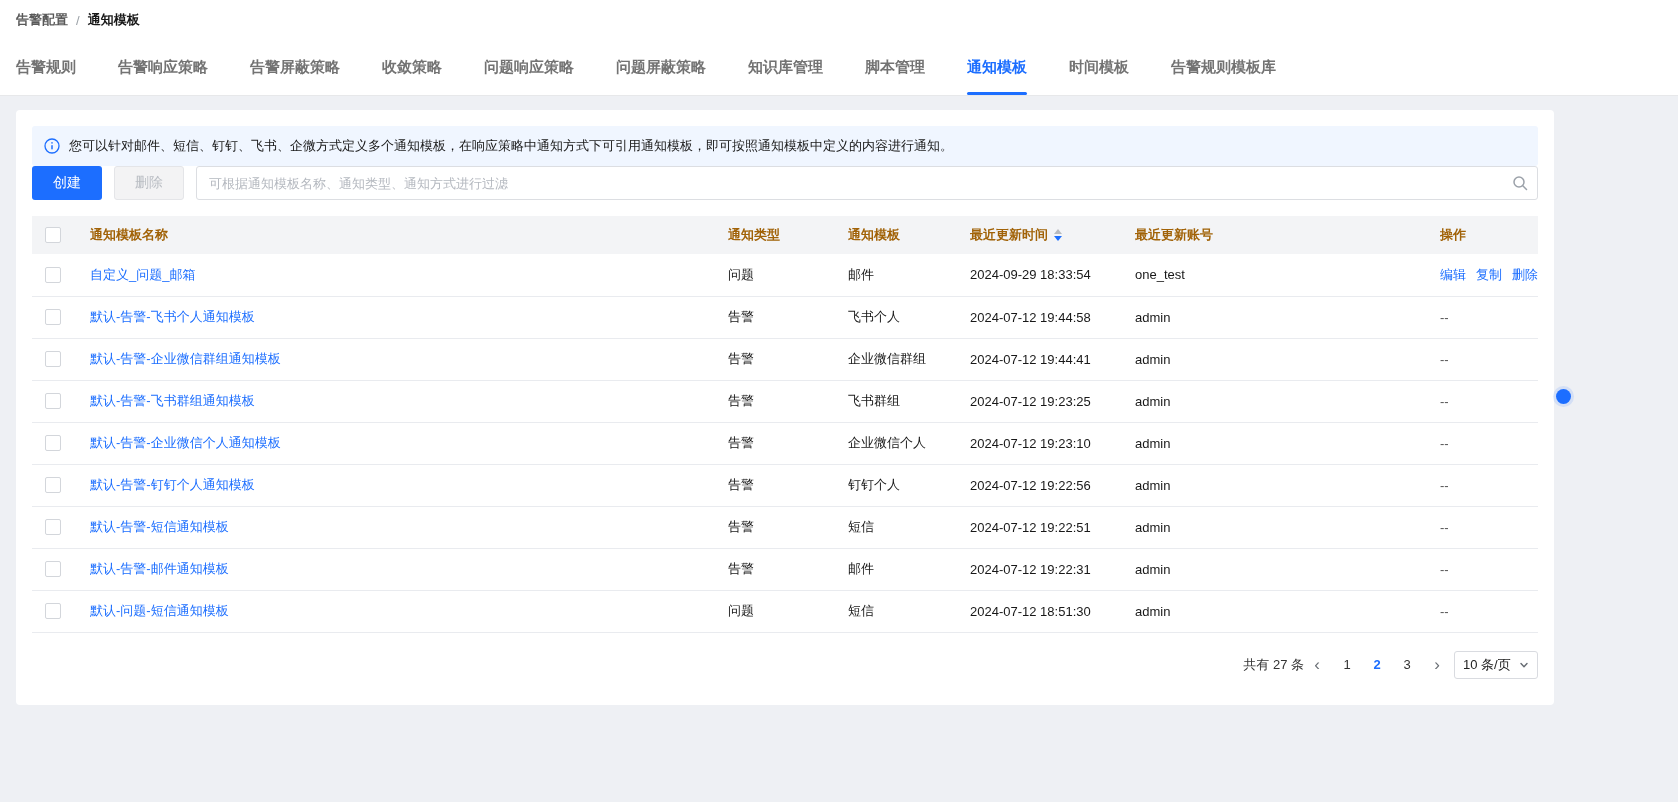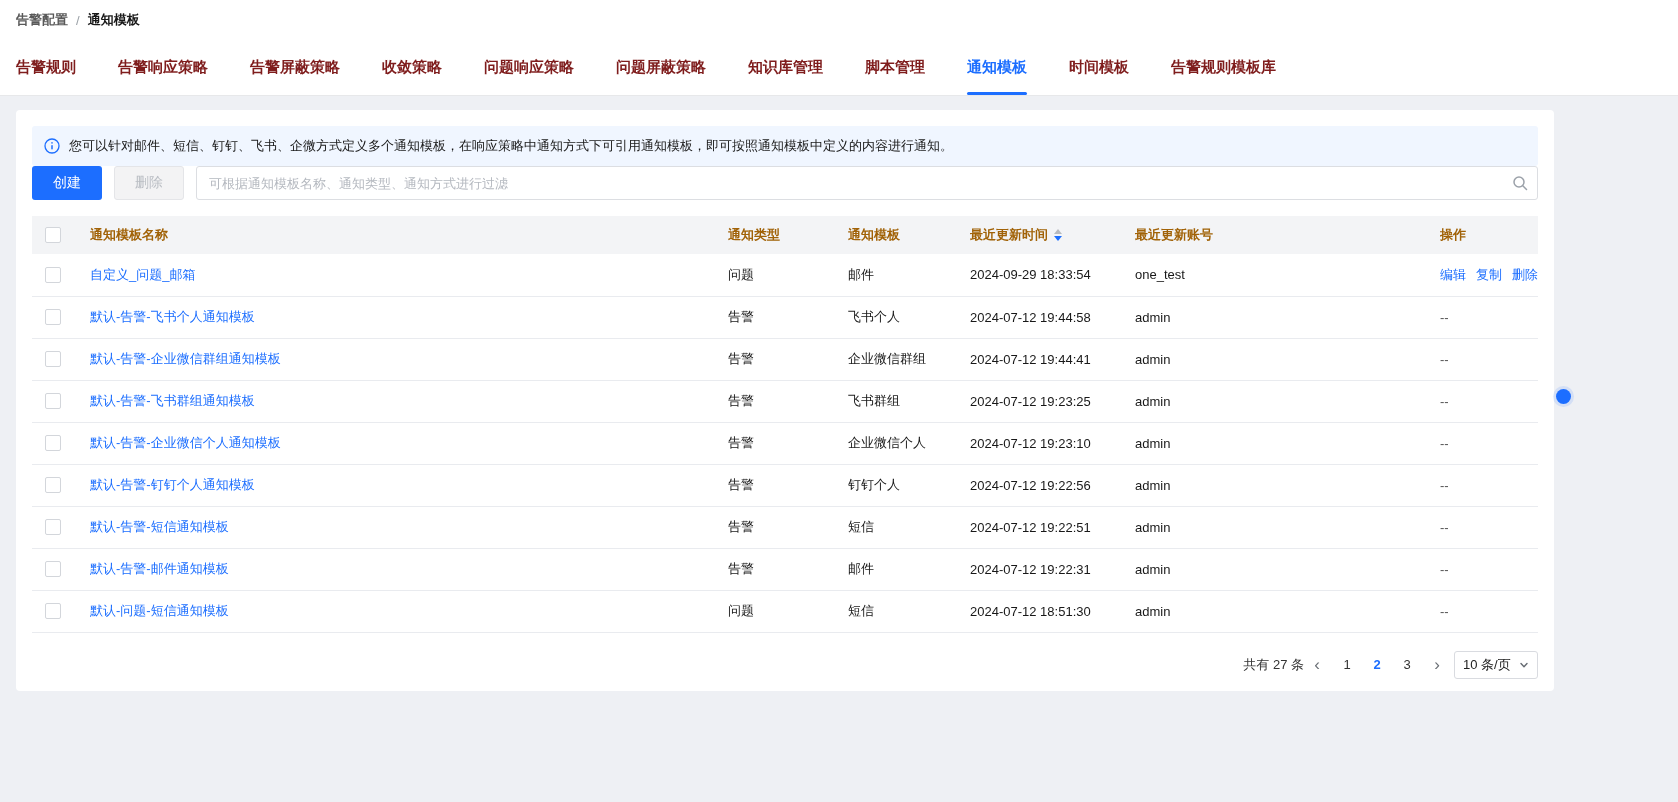--- a/index.html
+++ b/index.html
@@ -8,26 +8,26 @@
     font-family:"Liberation Sans","DejaVu Sans",sans-serif;
     background:#eef0f4;color:#181818;font-size:14px;position:relative;overflow:hidden;
   }
   
   .breadcrumb{height:40px;background:#fff;display:flex;align-items:center;padding:16px 16px;gap:8px;font-size:13px}
   .breadcrumb .parent{color:#595959;font-weight:600;cursor:pointer}
   .breadcrumb .sep{color:#9aa0a6}
   .breadcrumb .cur{color:#181818;font-weight:700}
   
   .tabbar{height:56px;background:#fff;border-bottom:1px solid #e7e8ea;display:flex;align-items:center;padding:0 16px;gap:42px}
-  .tab{font-size:15px;font-weight:700;color:#7f1d1d;cursor:pointer;height:100%;display:flex;align-items:center;position:relative;white-space:nowrap}
+  .tab{font-size:15px;font-weight:700;color:#737373;cursor:pointer;height:100%;display:flex;align-items:center;position:relative;white-space:nowrap}
   .tab.active{color:#1c6eff}
   .tab.active::after{content:"";position:absolute;left:0;right:0;bottom:0;height:3px;background:#1c6eff;border-radius:1.5px}
   
   .content{position:relative;height:706px;padding:14px 0 0 16px}
-  .card{width:1538px;background:#fff;border-radius:4px;padding:16px 16px 12px}
+  .card{width:1538px;background:#fff;border-radius:4px;padding:16px 16px 26px}
   
   .banner{background:#f0f6ff;border-radius:3px;min-height:40px;display:flex;align-items:center;gap:9px;padding:0 12px;font-size:13px;color:#181818}
   .banner svg{flex:none;display:block}
   
   .toolbar{display:flex;align-items:flex-start;gap:12px}
   .btn{height:34px;min-width:68px;padding:0 20px;border-radius:3px;font-size:14px;border:1px solid transparent;cursor:pointer;font-family:inherit}
   .btn.primary{background:#1c6eff;color:#fff}
   .btn.disabled{background:#f3f3f4;color:#b9bdc3;border-color:#e4e5e8;cursor:not-allowed}
   .search{flex:1;position:relative}
   .search input{width:100%;height:34px;border:1px solid #dcdee2;border-radius:3px;padding:0 38px 0 12px;font-size:13px;color:#333;outline:none;font-family:inherit;background:#fff}

